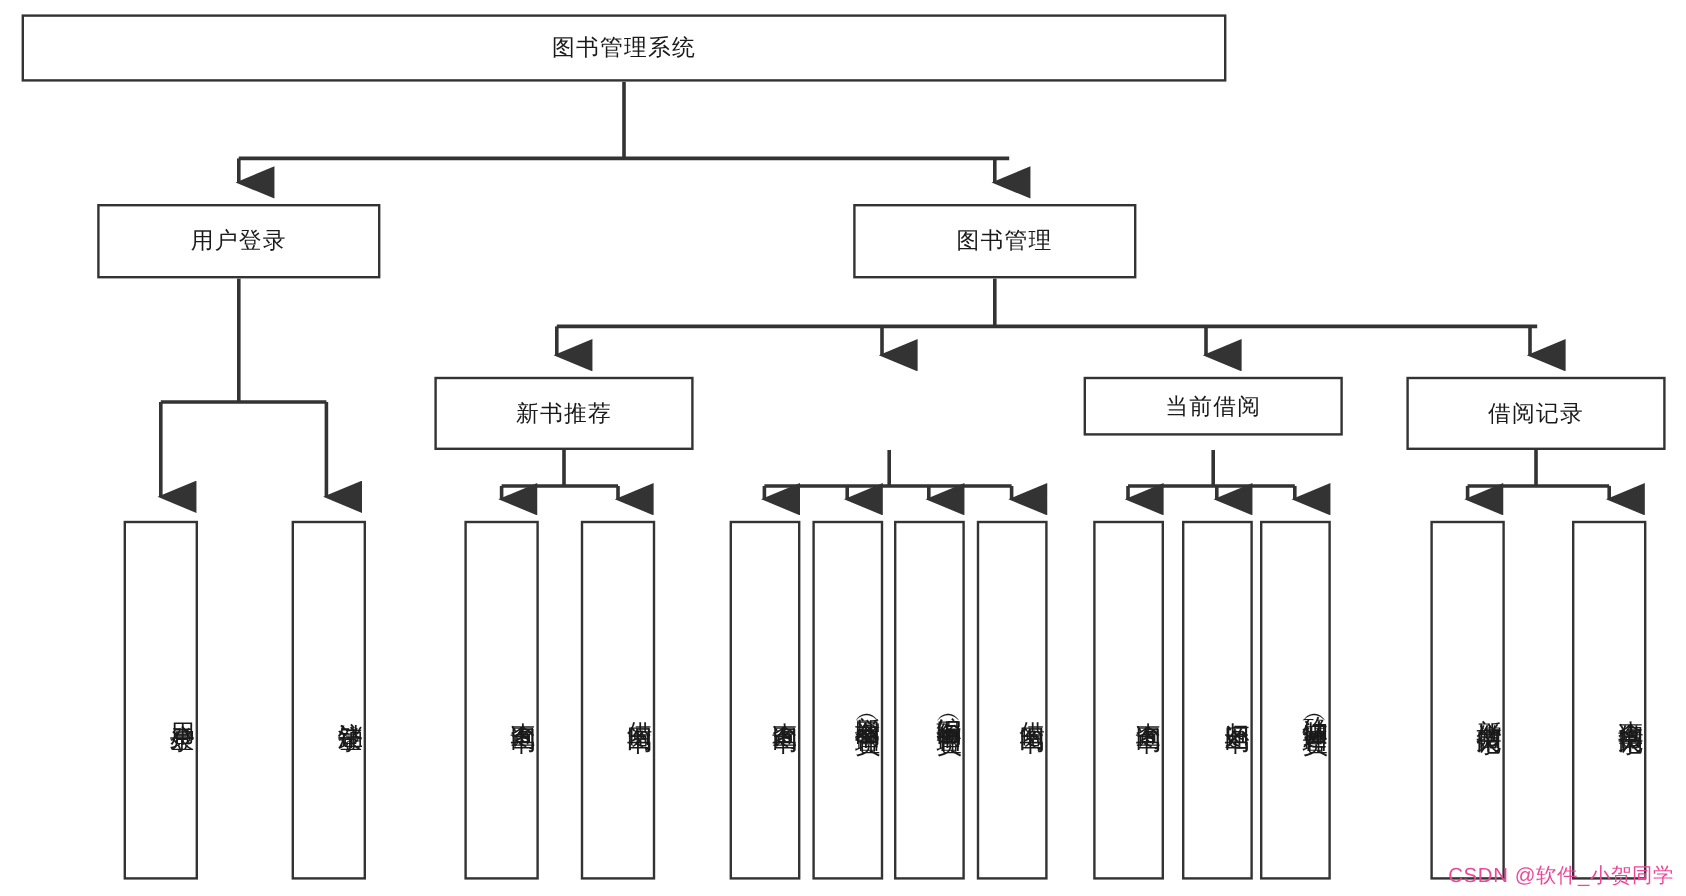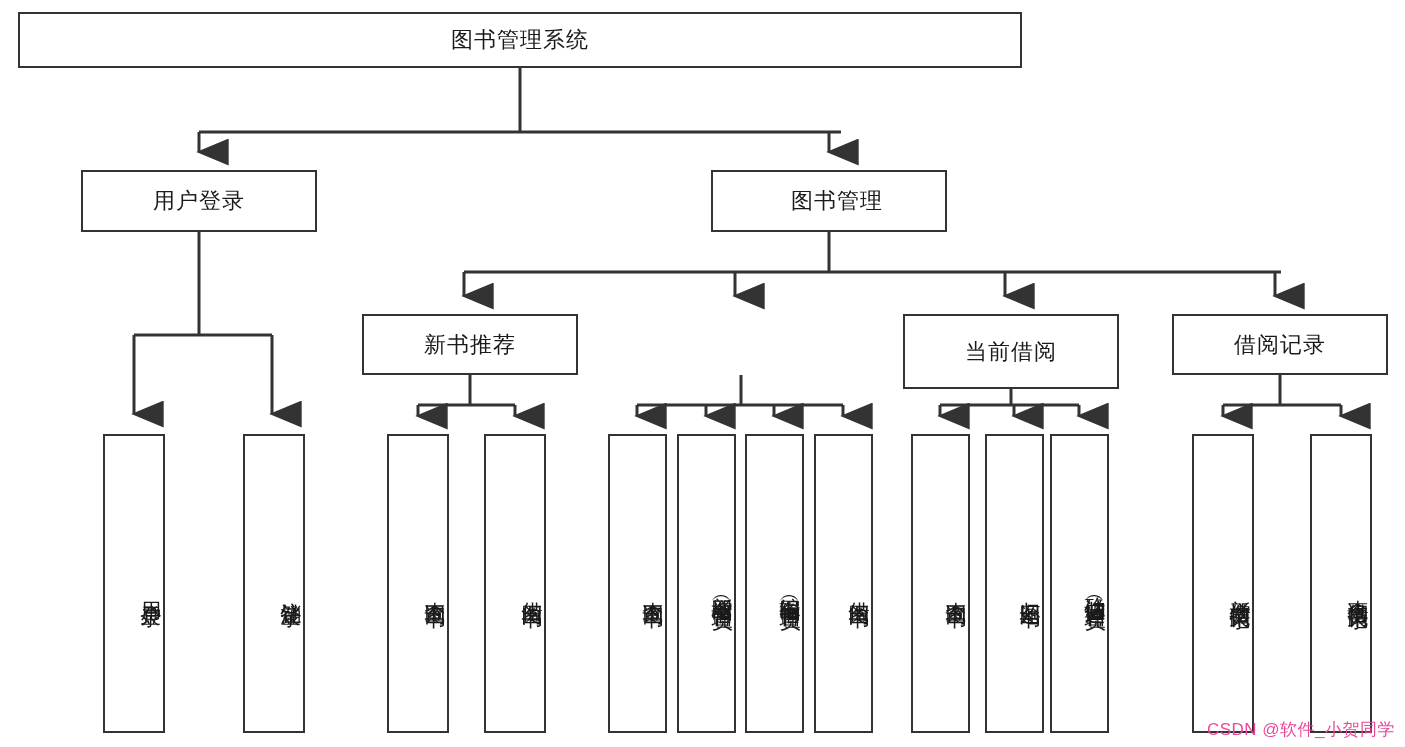--- a/index.html
+++ b/index.html
@@ -28,21 +28,21 @@
     position: absolute;
     box-sizing: border-box;
     background: #ffffff;
     border: 2px solid #333333;
     display: flex;
     align-items: center;
     justify-content: center;
     color: #1a1a1a;
   }
   .node-h {
-    font-size: 22px;
+    font-size: 19px;
     letter-spacing: 1px;
     white-space: nowrap;
   }
   .node-v {
     writing-mode: vertical-rl;
     text-orientation: upright;
     font-size: 21px;
     line-height: 1.18;
     letter-spacing: 2px;
     padding-top: 10px;
@@ -126,21 +126,21 @@
   <div class="node node-h" style="left:81px; top:170px; width:236px; height:62px;">
     <span>用户登录</span>
   </div>
   <div class="node node-h" style="left:711px; top:170px; width:236px; height:62px;padding-left:16px;">
     <span>图书管理</span>
   </div>
 
   <div class="node node-h" style="left:362px; top:314px; width:216px; height:61px;">
     <span>新书推荐</span>
   </div>
-  <div class="node node-h" style="left:903px; top:314px; width:216px; height:75px;">
+  <div class="node node-h" style="left:903px; top:314px; width:216px; height:49px;">
     <span>当前借阅</span>
   </div>
   <div class="node node-h" style="left:1172px; top:314px; width:216px; height:61px;">
     <span>借阅记录</span>
   </div>
 
   <div class="node node-v" style="left:103px; top:434px; width:62px; height:299px;">
     <span class="vlabel">用户登录</span>
   </div>
   <div class="node node-v" style="left:243px; top:434px; width:62px; height:299px;">

